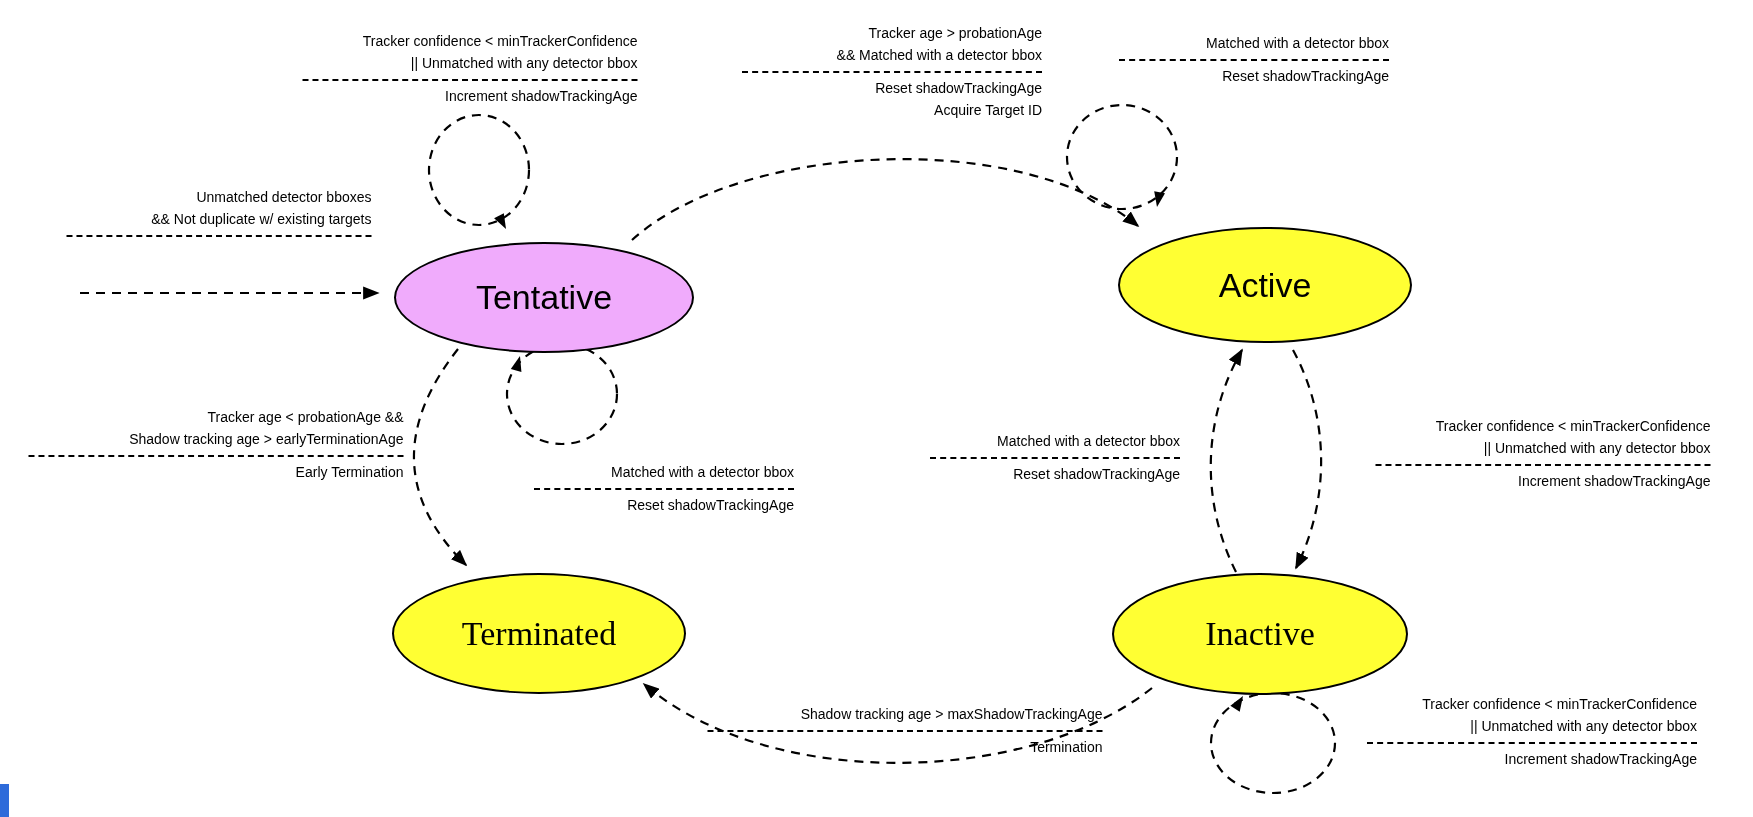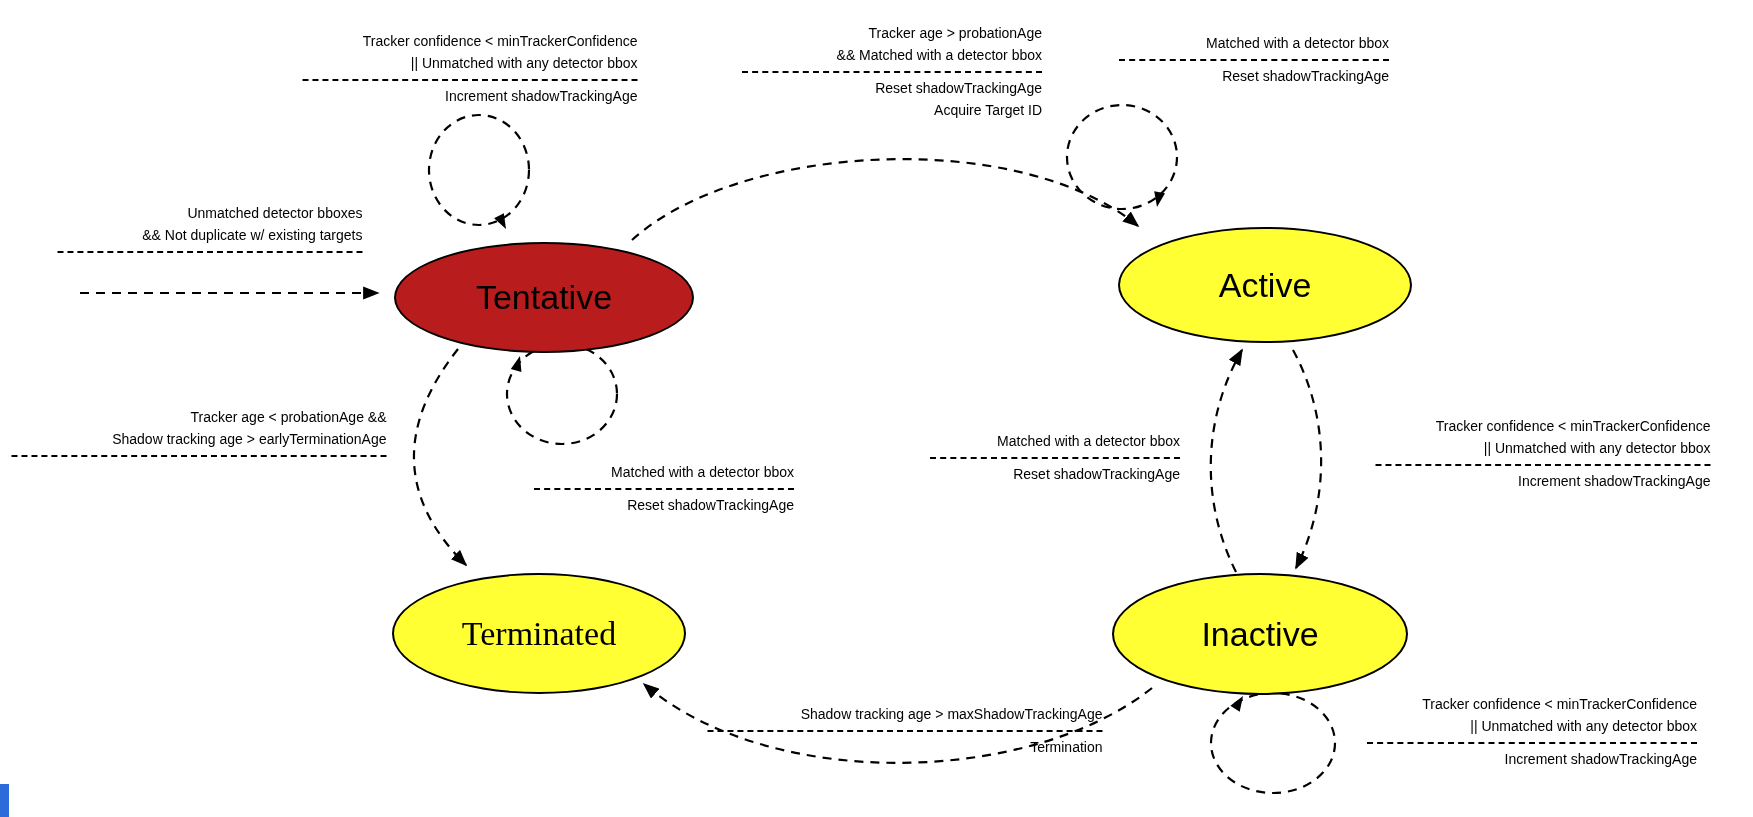--- a/index.html
+++ b/index.html
@@ -55,30 +55,30 @@
     <path class="wire" d="M 1236 572 C 1200 500, 1203 418, 1242 350" marker-end="url(#ah)"></path>
 
     <path class="wire" d="M 1293 350 C 1331 420, 1329 502, 1296 568" marker-end="url(#ah)"></path>
 
     <path class="wire" d="M 1152 688 C 1030 785, 770 792, 644 684" marker-end="url(#ah)"></path>
 
     <ellipse class="wire" cx="1273" cy="743" rx="62" ry="50"></ellipse>
     <path class="head" d="M0,0 L-15,-5.5 L-15,5.5 Z" transform="translate(1243,696) rotate(-58)"></path>
   </svg>
 
-  <div class="state" style="left: 394px; top: 242px; width: 296px; height: 107px; background: #b91c1c; border-color: rgb(0, 0, 0);">
+  <div class="state" style="left: 394px; top: 242px; width: 296px; height: 107px; background: #f0abfc; border-color: rgb(0, 0, 0);">
     <span>Tentative</span>
   </div>
   <div class="state" style="left: 1118px; top: 227px; width: 290px; height: 112px; background: rgb(255, 255, 51); border-color: rgb(0, 0, 0);">
     <span>Active</span>
   </div>
   <div class="state" style="left: 392px; top: 573px; width: 290px; height: 117px; background: rgb(255, 255, 51); border-color: rgb(0, 0, 0); font-family: Liberation Serif, serif;">
     <span>Terminated</span>
   </div>
-  <div class="state" style="left: 1112px; top: 573px; width: 292px; height: 118px; background: rgb(255, 255, 51); border-color: rgb(0, 0, 0);">
+  <div class="state" style="left: 1112px; top: 573px; width: 292px; height: 118px; background: rgb(255, 255, 51); border-color: rgb(0, 0, 0); font-family: Liberation Serif, serif;">
     <span>Inactive</span>
   </div>
 
   <div class="tlabel" style="left:470px;top:30px;">
     <div>Tracker confidence &lt; minTrackerConfidence</div>
     <div>|| Unmatched with any detector bbox</div>
     <div class="sep" style="width:335px;"></div>
     <div><span>Increment </span><span class="it">shadowTrackingAge</span></div>
   </div>
 
@@ -89,30 +89,31 @@
     <div><span>Reset </span><span class="it">shadowTrackingAge</span></div>
     <div>Acquire Target ID</div>
   </div>
 
   <div class="tlabel" style="left:1254px;top:32px;">
     <div>Matched with a detector bbox</div>
     <div class="sep" style="width:270px;"></div>
     <div><span>Reset </span><span class="it">shadowTrackingAge</span></div>
   </div>
 
-  <div class="tlabel" style="left:210px;top:186px;margin-top:16px;">
+  <div class="tlabel" style="left:219px;top:186px;">
     <div>Unmatched detector bboxes</div>
     <div>&amp;&amp; Not duplicate w/ existing targets</div>
     <div class="sep" style="width:305px;"></div>
   </div>
 
-  <div class="tlabel" style="left:199px;top:406px;">
+  <div class="tlabel" style="left:216px;top:406px;">
     <div><span>Tracker age &lt;  </span><span class="it">probationAge</span><span> &amp;&amp;</span></div>
     <div><span>Shadow tracking age &gt; </span><span class="it">earlyTerminationAge</span></div>
     <div class="sep" style="width:375px;"></div>
+    <div>Early Termination</div>
   </div>
 
   <div class="tlabel" style="left:664px;top:461px;">
     <div>Matched with a detector bbox</div>
     <div class="sep" style="width:260px;"></div>
     <div><span>Reset </span><span class="it">shadowTrackingAge</span></div>
   </div>
 
   <div class="tlabel" style="left:1055px;top:430px;">
     <div>Matched with a detector bbox</div>

